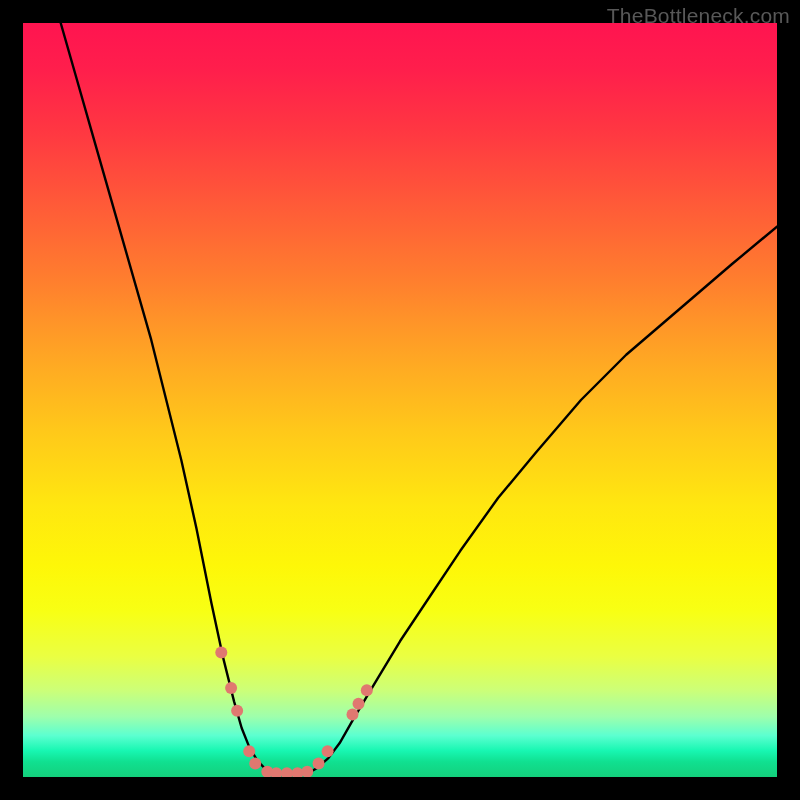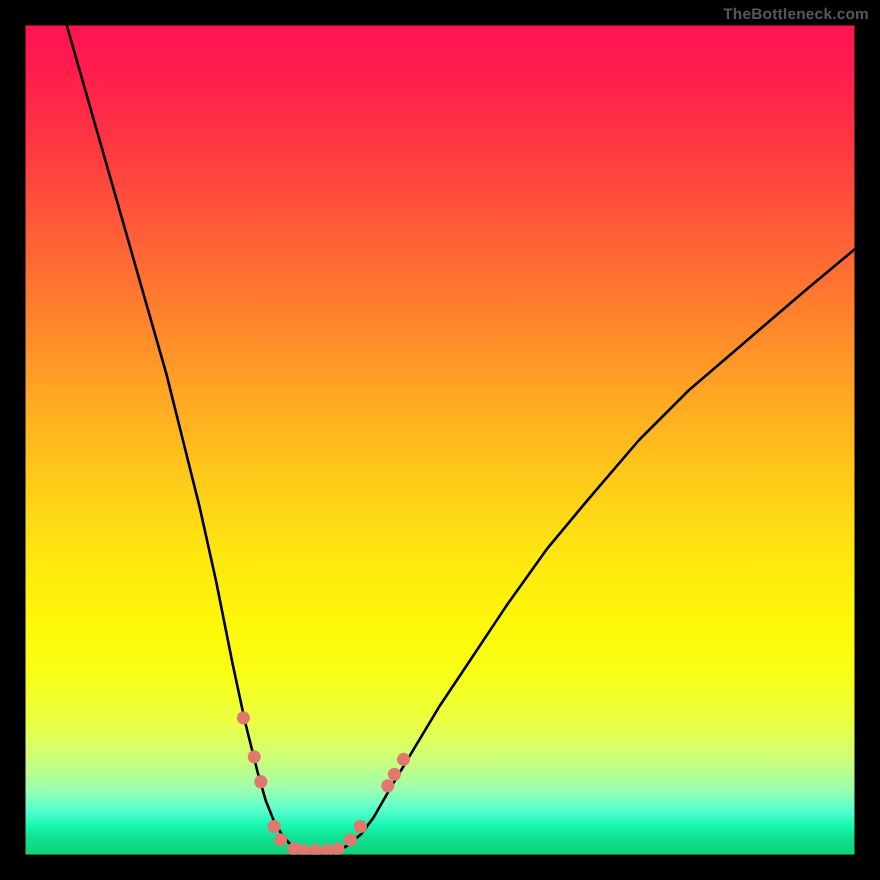--- a/index.html
+++ b/index.html
@@ -50,22 +50,22 @@
   }
   .curve-layer {
     position: absolute;
     inset: 0;
   }
   .watermark {
     position: absolute;
     top: 4px;
     right: 10px;
     color: #585858;
-    font-size: 14px;
-    font-weight: 700;
+    font-size: 21px;
+    font-weight: 400;
     letter-spacing: 0.2px;
     user-select: none;
   }
 </style>
 </head>
 <body>
 
 <div class="frame">
   <div class="plot-area">
     <div class="gradient"></div>

